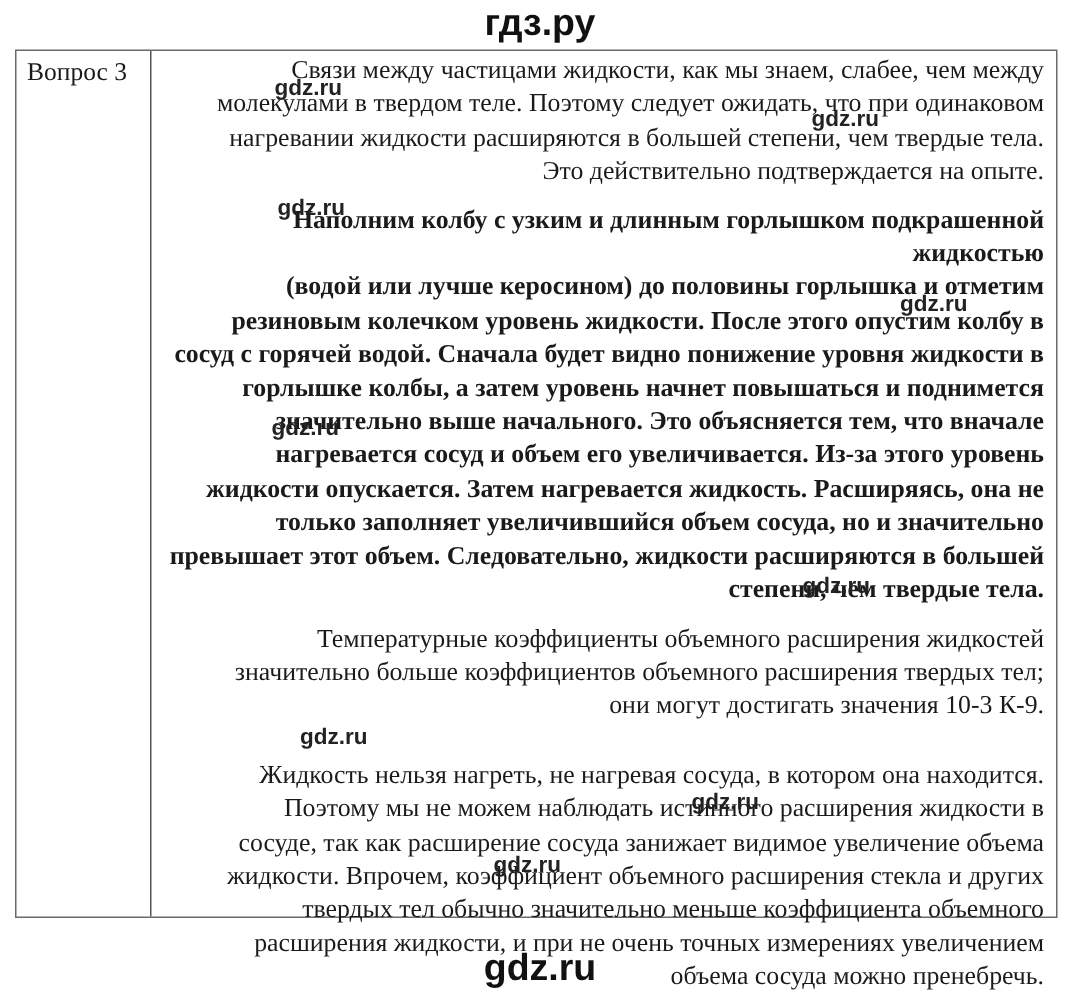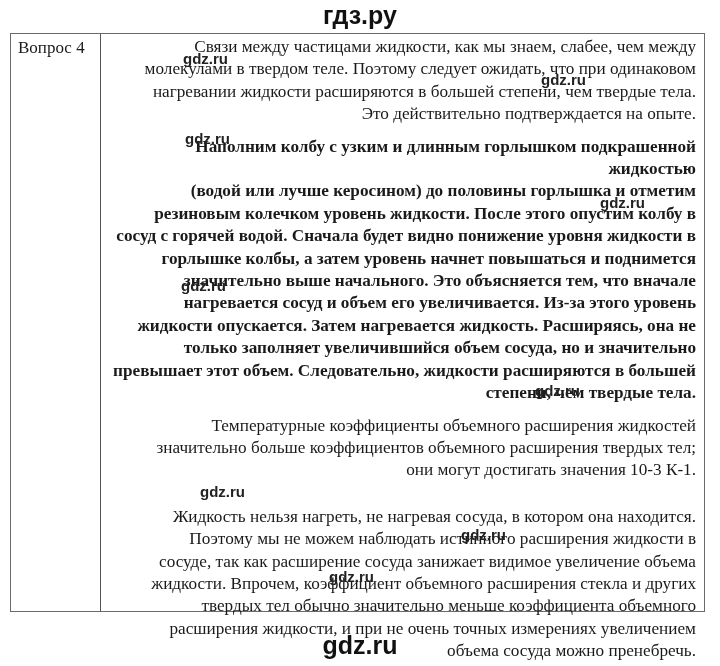--- a/index.html
+++ b/index.html
@@ -82,41 +82,41 @@
       color: #111;
     }
   </style>
 </head>
 <body>
 
 <div class="site-header">гдз.ру</div>
 
 <div class="answer-table">
   <div class="question-cell">
-    <span>Вопрос 4</span>
+    <span>Вопрос 3</span>
   </div>
   <div class="answer-cell">
     <p class="paragraph">Связи между частицами жидкости, как мы знаем, слабее, чем между
 молекулами в твердом теле. Поэтому следует ожидать, что при одинаковом
 нагревании жидкости расширяются в большей степени, чем твердые тела.
 Это действительно подтверждается на опыте.</p>
     <p class="paragraph para-gap-1">Наполним колбу с узким и длинным горлышком подкрашенной жидкостью
 (водой или лучше керосином) до половины горлышка и отметим
 резиновым колечком уровень жидкости. После этого опустим колбу в
 сосуд с горячей водой. Сначала будет видно понижение уровня жидкости в
 горлышке колбы, а затем уровень начнет повышаться и поднимется
 значительно выше начального. Это объясняется тем, что вначале
 нагревается сосуд и объем его увеличивается. Из-за этого уровень
 жидкости опускается. Затем нагревается жидкость. Расширяясь, она не
 только заполняет увеличившийся объем сосуда, но и значительно
 превышает этот объем. Следовательно, жидкости расширяются в большей
 степени, чем твердые тела.</p>
     <p class="paragraph para-gap-2">Температурные коэффициенты объемного расширения жидкостей
 значительно больше коэффициентов объемного расширения твердых тел;
-они могут достигать значения 10-3 К-1.</p>
+они могут достигать значения 10-3 К-9.</p>
     <p class="paragraph para-gap-3">Жидкость нельзя нагреть, не нагревая сосуда, в котором она находится.
 Поэтому мы не можем наблюдать истинного расширения жидкости в
 сосуде, так как расширение сосуда занижает видимое увеличение объема
 жидкости. Впрочем, коэффициент объемного расширения стекла и других
 твердых тел обычно значительно меньше коэффициента объемного
 расширения жидкости, и при не очень точных измерениях увеличением
 объема сосуда можно пренебречь.</p>
   </div>
 </div>
 

